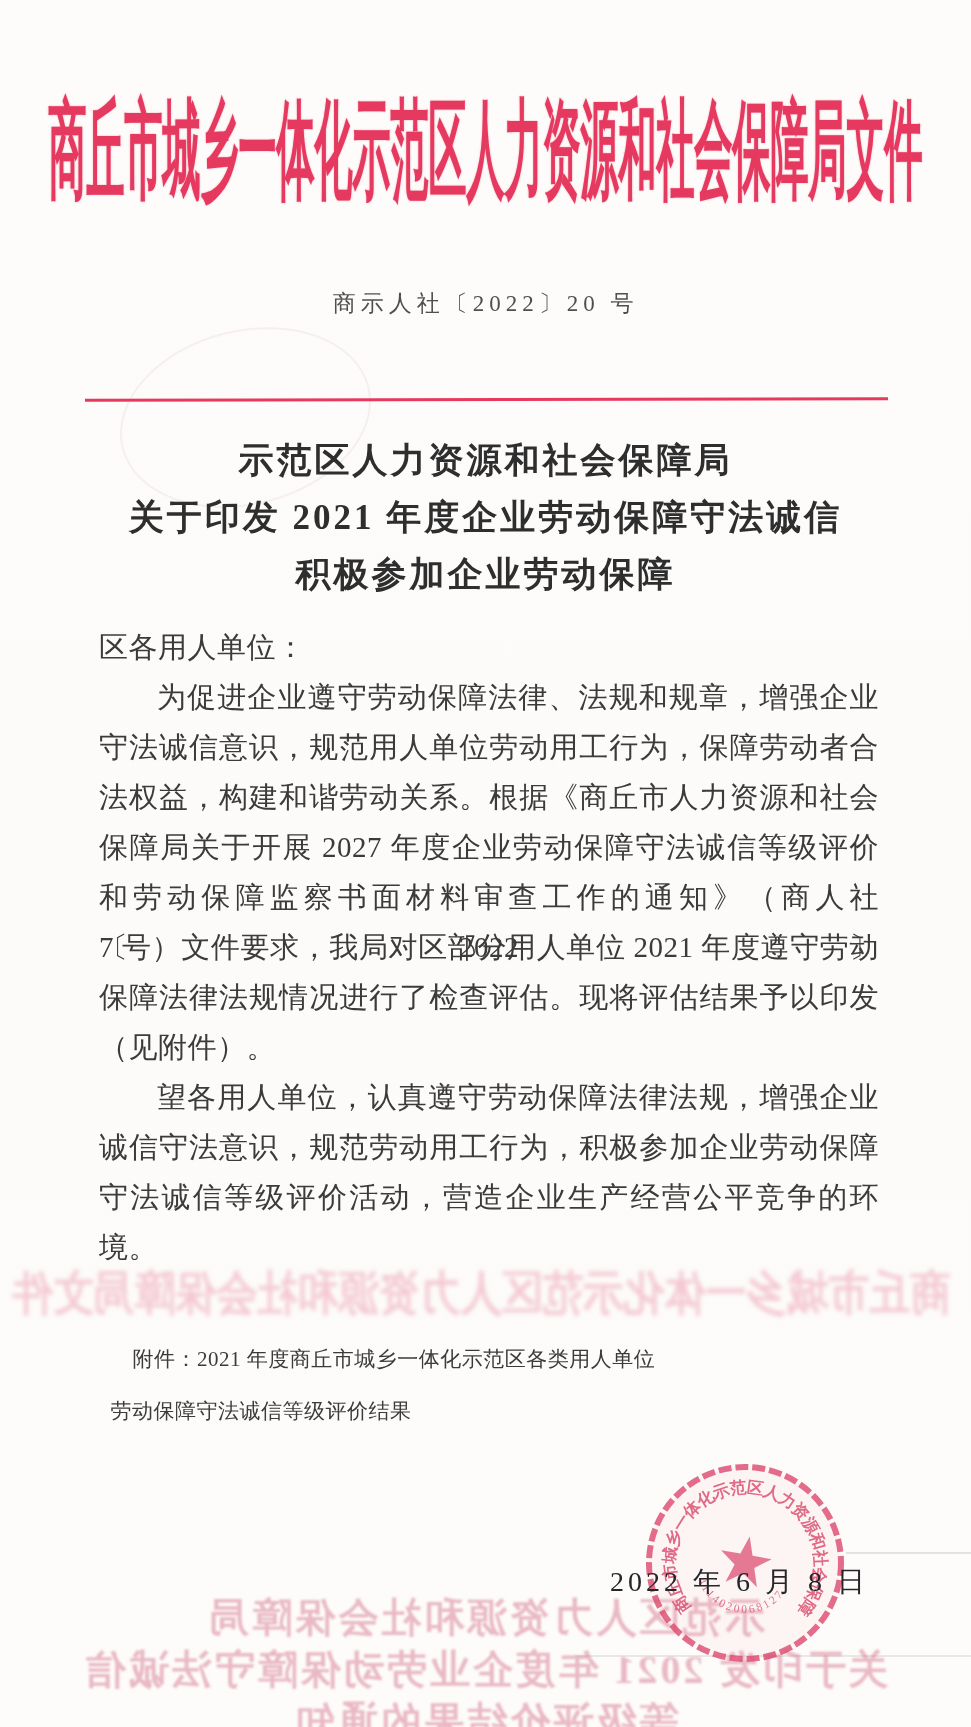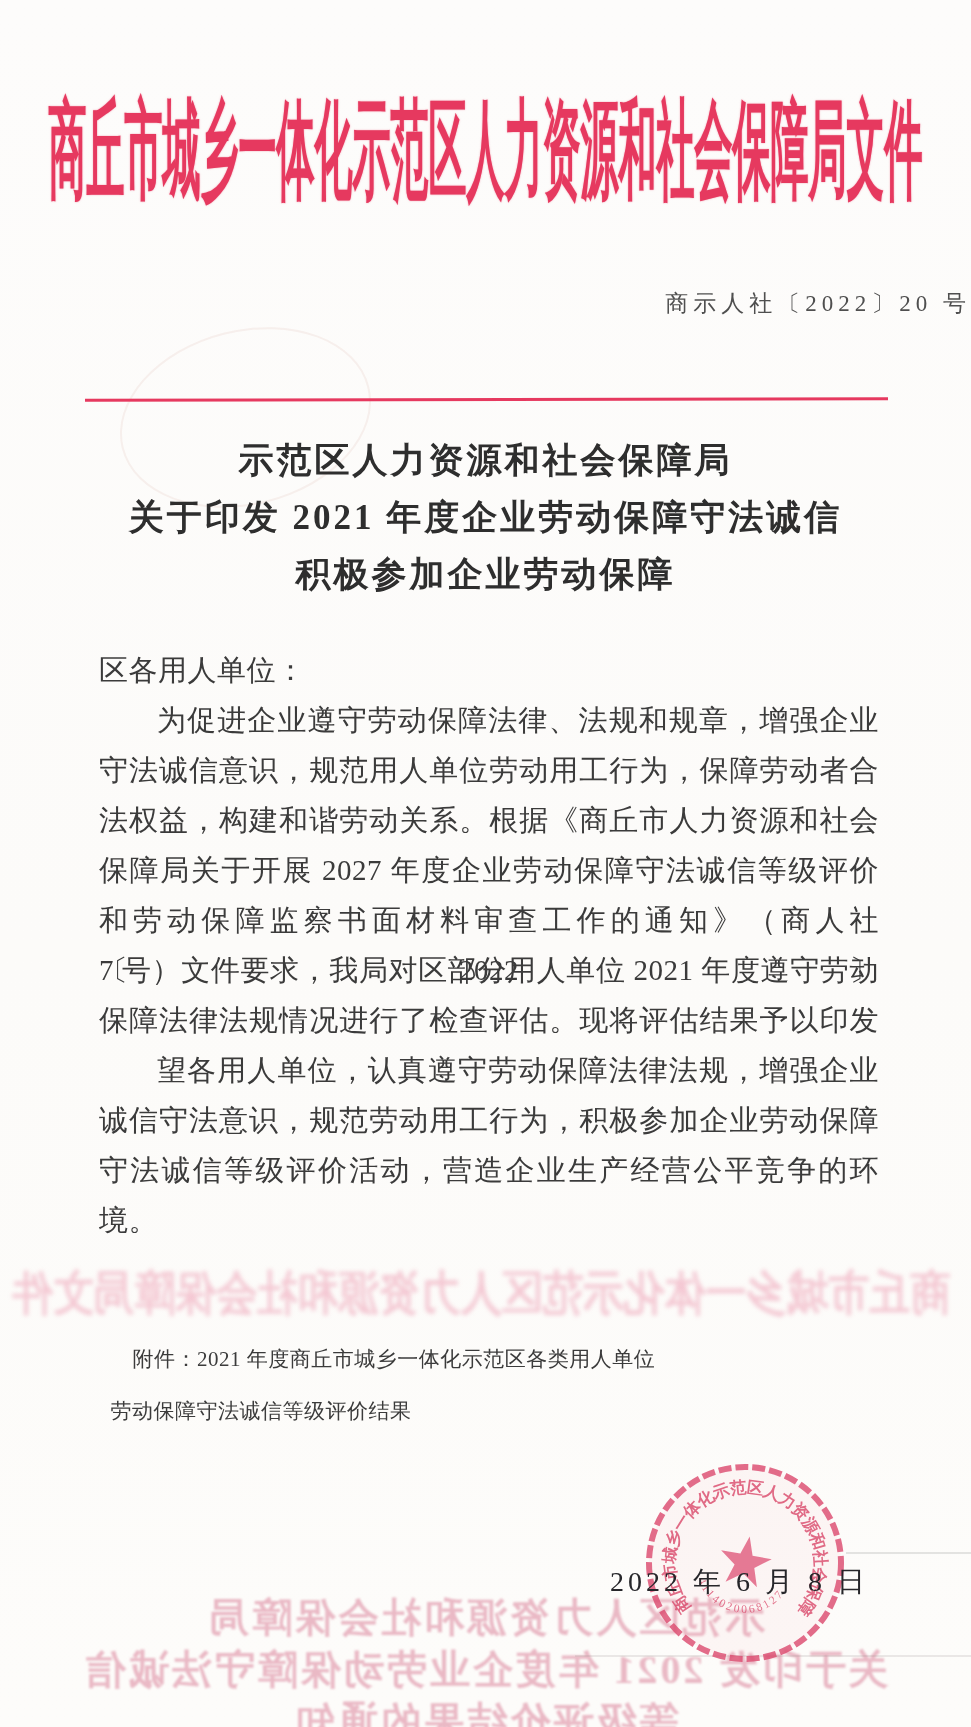--- a/index.html
+++ b/index.html
@@ -26,21 +26,21 @@
     letter-spacing: 0px;
     transform: scaleY(2.85);
     transform-origin: 50% 0%;
     text-shadow: 0 0 1px rgba(230,57,95,0.55);
     white-space: nowrap;
   }
   
   .doc-number {
     position: absolute;
     top: 288px; left: 0; width: 100%;
-    text-align: right;
+    text-align: center;
     font-size: 23px;
     color: #4f4f4f;
     letter-spacing: 5px;
   }
   
   .red-rule {
     position: absolute;
     top: 398px; left: 85px;
     width: 803px; height: 3px;
     background: #e6395f;
@@ -56,21 +56,21 @@
   .title-block .t-line {
     font-size: 35px;
     font-weight: bold;
     line-height: 57px;
     letter-spacing: 3px;
     white-space: nowrap;
   }
   
   .body-block {
     position: absolute;
-    top: 645px; left: 99px;
+    top: 622px; left: 99px;
     width: 780px;
     color: #3b3b3b;
     font-family: Liberation Serif, serif;
   }
   .b-line {
     height: 50px;
     line-height: 50px;
     font-size: 29px;
     letter-spacing: 0.5px;
     white-space: nowrap;
@@ -182,20 +182,21 @@
 
   <div class="body-block">
     <div class="b-line">区各用人单位：</div>
     <div class="b-line just ind">为促进企业遵守劳动保障法律、法规和规章，增强企业</div>
     <div class="b-line just">守法诚信意识，规范用人单位劳动用工行为，保障劳动者合</div>
     <div class="b-line just">法权益，构建和谐劳动关系。根据《商丘市人力资源和社会</div>
     <div class="b-line just">保障局关于开展 2027 年度企业劳动保障守法诚信等级评价</div>
     <div class="b-line just">和劳动保障监察书面材料审查工作的通知》（商人社〔2022〕</div>
     <div class="b-line just">7 号）文件要求，我局对区部分用人单位 2021 年度遵守劳动</div>
     <div class="b-line just">保障法律法规情况进行了检查评估。现将评估结果予以印发</div>
+    <div class="b-line">（见附件）。</div>
     <div class="b-line just ind">望各用人单位，认真遵守劳动保障法律法规，增强企业</div>
     <div class="b-line just">诚信守法意识，规范劳动用工行为，积极参加企业劳动保障</div>
     <div class="b-line just">守法诚信等级评价活动，营造企业生产经营公平竞争的环</div>
     <div class="b-line">境。</div>
   </div>
 
   <div class="ghost-band">商丘市城乡一体化示范区人力资源和社会保障局文件</div>
 
   <div class="attach-block">
     <div class="a-line first">附件：2021 年度商丘市城乡一体化示范区各类用人单位</div>

